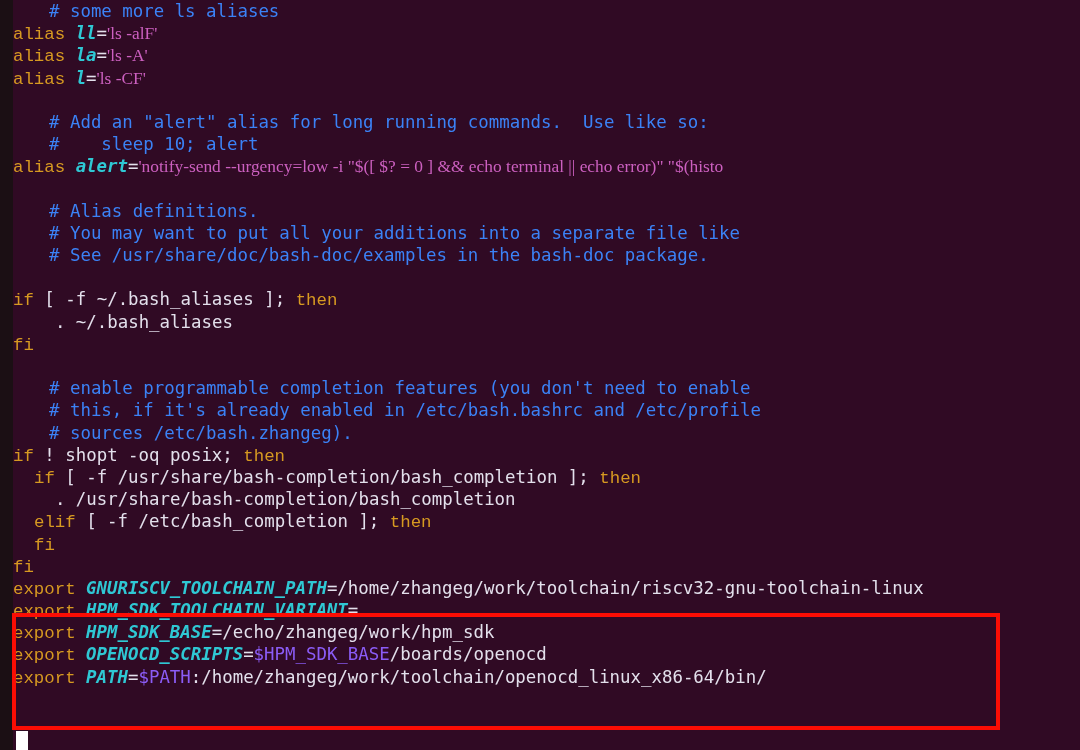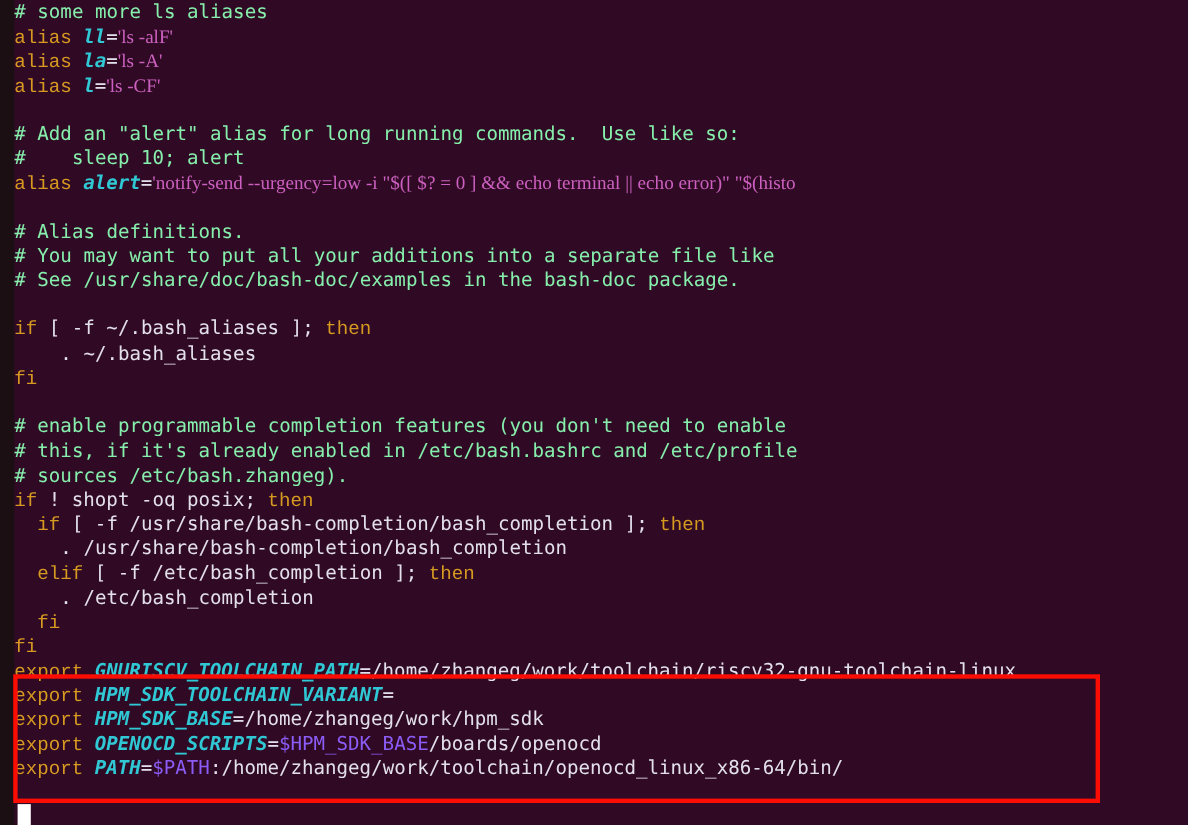--- a/index.html
+++ b/index.html
@@ -46,21 +46,21 @@
   .line {
     height: 22.2px;
     line-height: 22.2px;
     font-size: 17.4px;
     letter-spacing: 0px;
     white-space: pre;
     color: #d3d7cf;
   }
 
   
-  .c-comment  { color: #86efac; }                 
+  .c-comment  { color: #3b82f6; padding-left: 36px; }                 
   .c-keyword  { color: #d79a21; font-family: Liberation Mono, monospace; }                 
   .c-var      { color: #2fc8d4; font-weight: bold; font-style: italic; } 
   .c-varplain { color: #8b5cf6; }                 
   .c-string   { color: #cc60c0; font-family: Liberation Serif, serif; }                 
   .c-plain    { color: #e3e0ec; }
 
   
   #highlight-box {
     position: absolute;
     left: 12px;
@@ -109,26 +109,25 @@
       <div class="line"><span class="c-plain">    . ~/.bash_aliases</span></div>
       <div class="line"><span class="c-keyword">fi</span></div>
       <div class="line">&nbsp;</div>
       <div class="line"><span class="c-comment"># enable programmable completion features (you don't need to enable</span></div>
       <div class="line"><span class="c-comment"># this, if it's already enabled in /etc/bash.bashrc and /etc/profile</span></div>
       <div class="line"><span class="c-comment"># sources /etc/bash.zhangeg).</span></div>
       <div class="line"><span class="c-keyword">if</span><span class="c-plain"> ! shopt -oq posix; </span><span class="c-keyword">then</span></div>
       <div class="line"><span class="c-plain">  </span><span class="c-keyword">if</span><span class="c-plain"> [ -f /usr/share/bash-completion/bash_completion ]; </span><span class="c-keyword">then</span></div>
       <div class="line"><span class="c-plain">    . /usr/share/bash-completion/bash_completion</span></div>
       <div class="line"><span class="c-plain">  </span><span class="c-keyword">elif</span><span class="c-plain"> [ -f /etc/bash_completion ]; </span><span class="c-keyword">then</span></div>
-      <div class="line"><span class="c-plain">    . /etc/bash_completion</span></div>
       <div class="line"><span class="c-plain">  </span><span class="c-keyword">fi</span></div>
       <div class="line"><span class="c-keyword">fi</span></div>
       <div class="line"><span class="c-keyword">export </span><span class="c-var">GNURISCV_TOOLCHAIN_PATH</span><span class="c-plain">=/home/zhangeg/work/toolchain/riscv32-gnu-toolchain-linux</span></div>
       <div class="line"><span class="c-keyword">export </span><span class="c-var">HPM_SDK_TOOLCHAIN_VARIANT</span><span class="c-plain">=</span></div>
-      <div class="line"><span class="c-keyword">export </span><span class="c-var">HPM_SDK_BASE</span><span class="c-plain">=/home/zhangeg/work/hpm_sdk</span></div>
+      <div class="line"><span class="c-keyword">export </span><span class="c-var">HPM_SDK_BASE</span><span class="c-plain">=/echo/zhangeg/work/hpm_sdk</span></div>
       <div class="line"><span class="c-keyword">export </span><span class="c-var">OPENOCD_SCRIPTS</span><span class="c-plain">=</span><span class="c-varplain">$HPM_SDK_BASE</span><span class="c-plain">/boards/openocd</span></div>
       <div class="line"><span class="c-keyword">export </span><span class="c-var">PATH</span><span class="c-plain">=</span><span class="c-varplain">$PATH</span><span class="c-plain">:/home/zhangeg/work/toolchain/openocd_linux_x86-64/bin/</span></div>
       <div class="line">&nbsp;</div>
     </div>
 
   <div id="highlight-box"></div>
 
   <div id="cursor"></div>
 
 </div>

